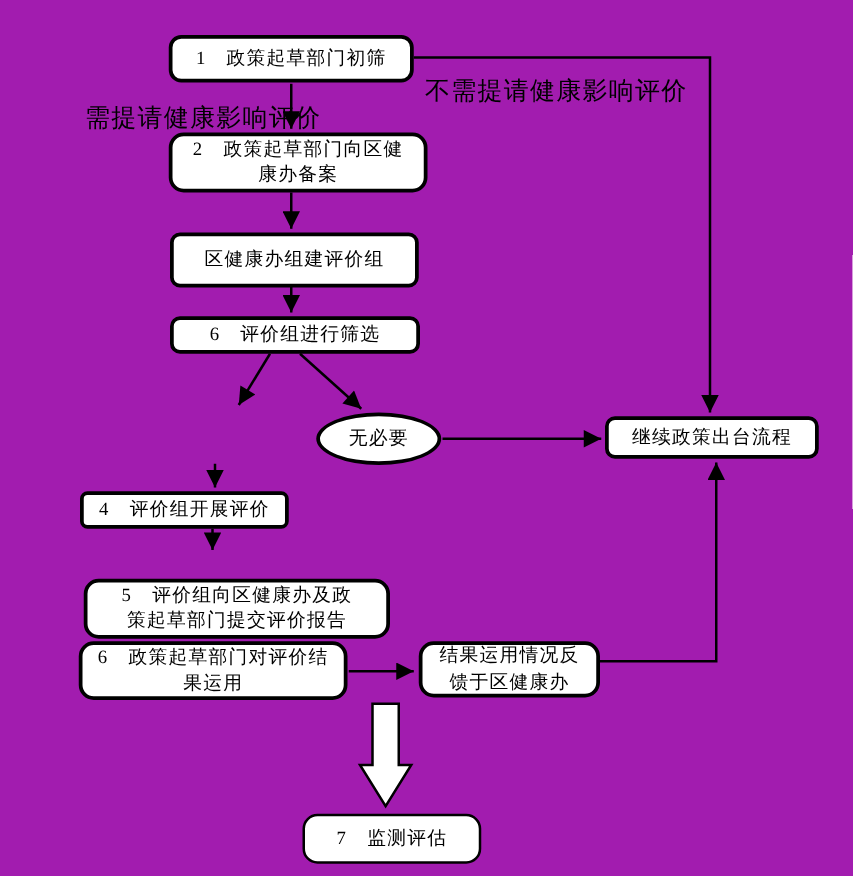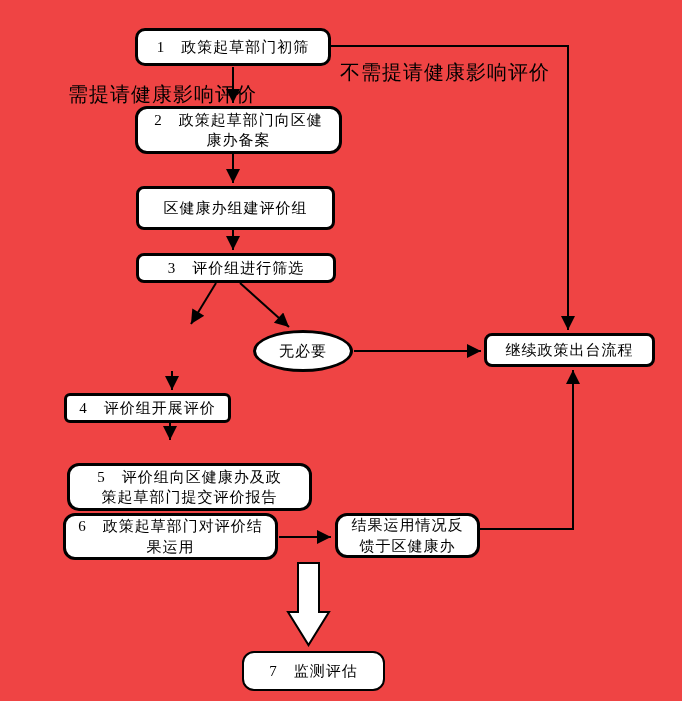--- a/index.html
+++ b/index.html
@@ -1,20 +1,20 @@
 <!DOCTYPE html>
 <html><head>
 <meta charset="utf-8">
 <style>
   html, body { margin: 0; padding: 0; background: #ffffff; }
   .canvas {
     position: relative;
     width: 682px;
     height: 701px;
-    background: #ef4444;
+    background: #a21caf;
     font-family: "Liberation Serif", "DejaVu Serif", serif;
     color: #000000;
     overflow: hidden;
   }
   .layer {
     position: absolute;
     left: 0; top: 0;
   }
   .node {
     position: absolute;
@@ -68,21 +68,21 @@
     <polygon class="block" points="298,563 319,563 319,612 329,612 308.5,645 288,612 298,612"></polygon>
   </svg>
 
   <div class="node" style="left:135px;top:28px;width:196px;height:38px;border-radius:10px">1　政策起草部门初筛</div>
 
   <div class="node" style="left:135px;top:106px;width:207px;height:48px;border-radius:12px">2　政策起草部门向区健
 康办备案</div>
 
   <div class="node" style="left:136px;top:186px;width:199px;height:44px;border-radius:8px">区健康办组建评价组</div>
 
-  <div class="node" style="left:136px;top:253px;width:200px;height:30px;border-radius:8px">3　评价组进行筛选</div>
+  <div class="node" style="left:136px;top:253px;width:200px;height:30px;border-radius:8px">6　评价组进行筛选</div>
 
 
   <div class="node" style="left:253px;top:330px;width:100px;height:42px;border-radius:50%">无必要</div>
 
   <div class="node" style="left:484px;top:333px;width:171px;height:34px;border-radius:8px">继续政策出台流程</div>
 
   <div class="node" style="left:64px;top:393px;width:167px;height:30px;border-radius:6px">4　评价组开展评价</div>
 
   <div class="node" style="left:67px;top:463px;width:245px;height:48px;border-radius:12px">5　评价组向区健康办及政
 策起草部门提交评价报告</div>

